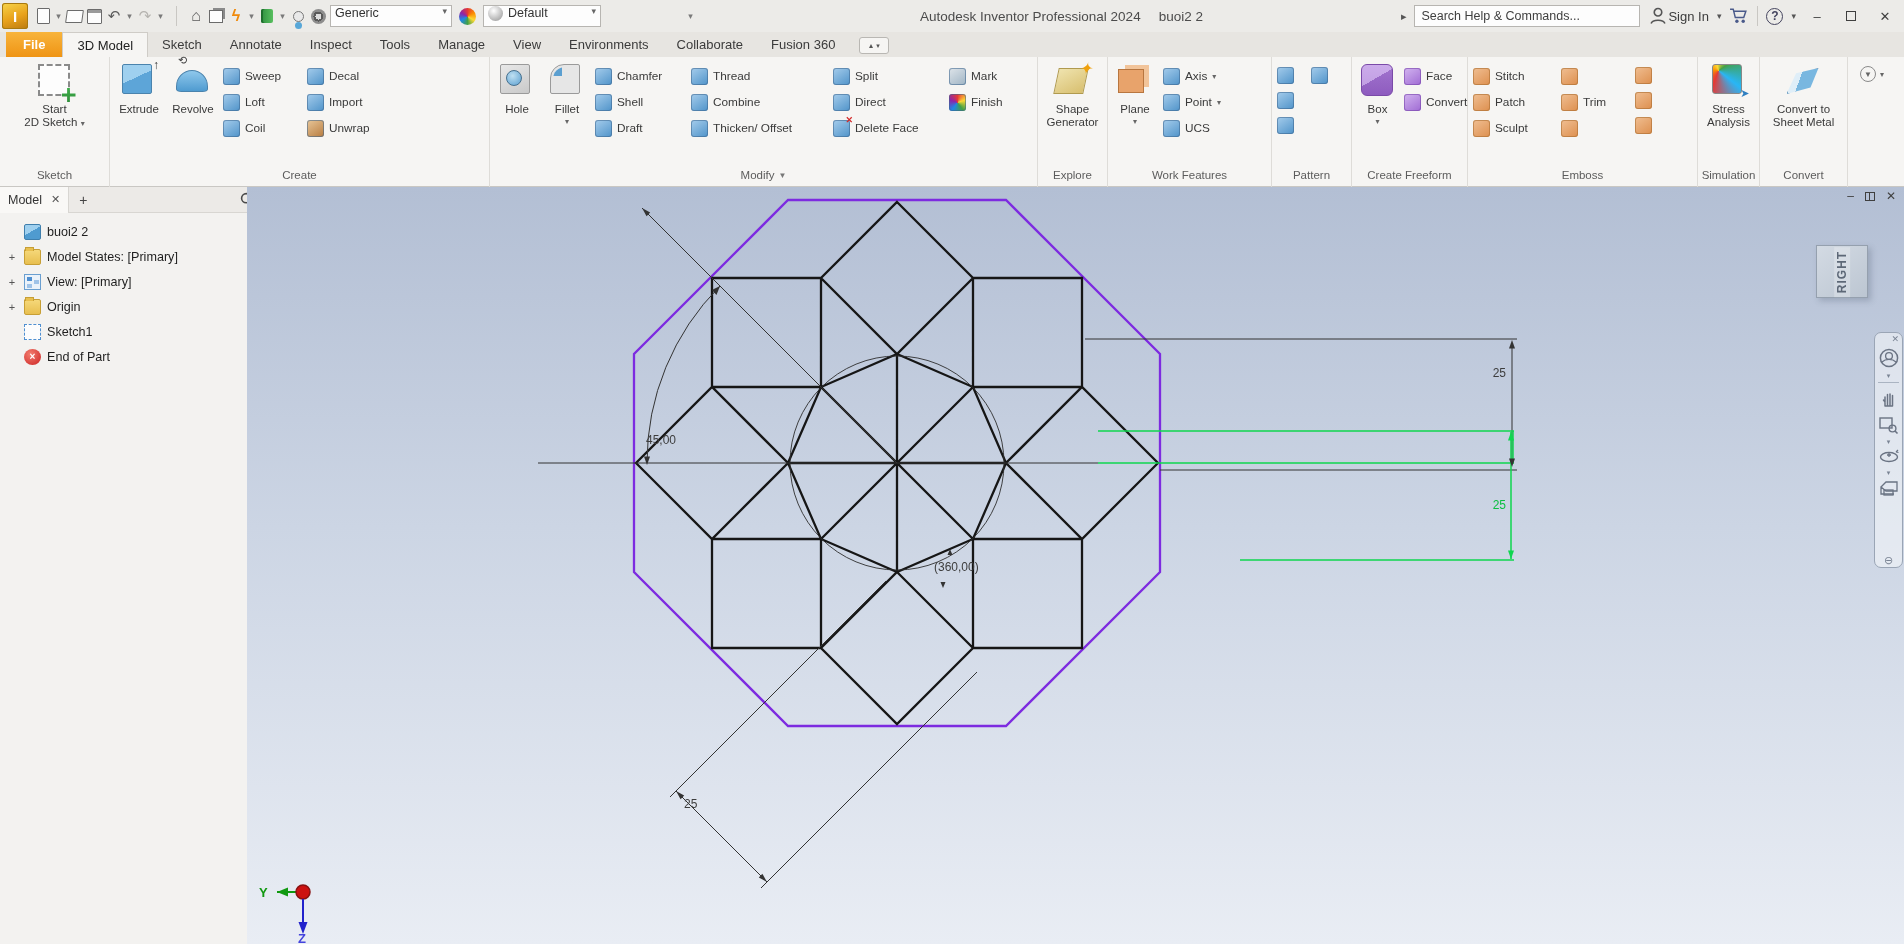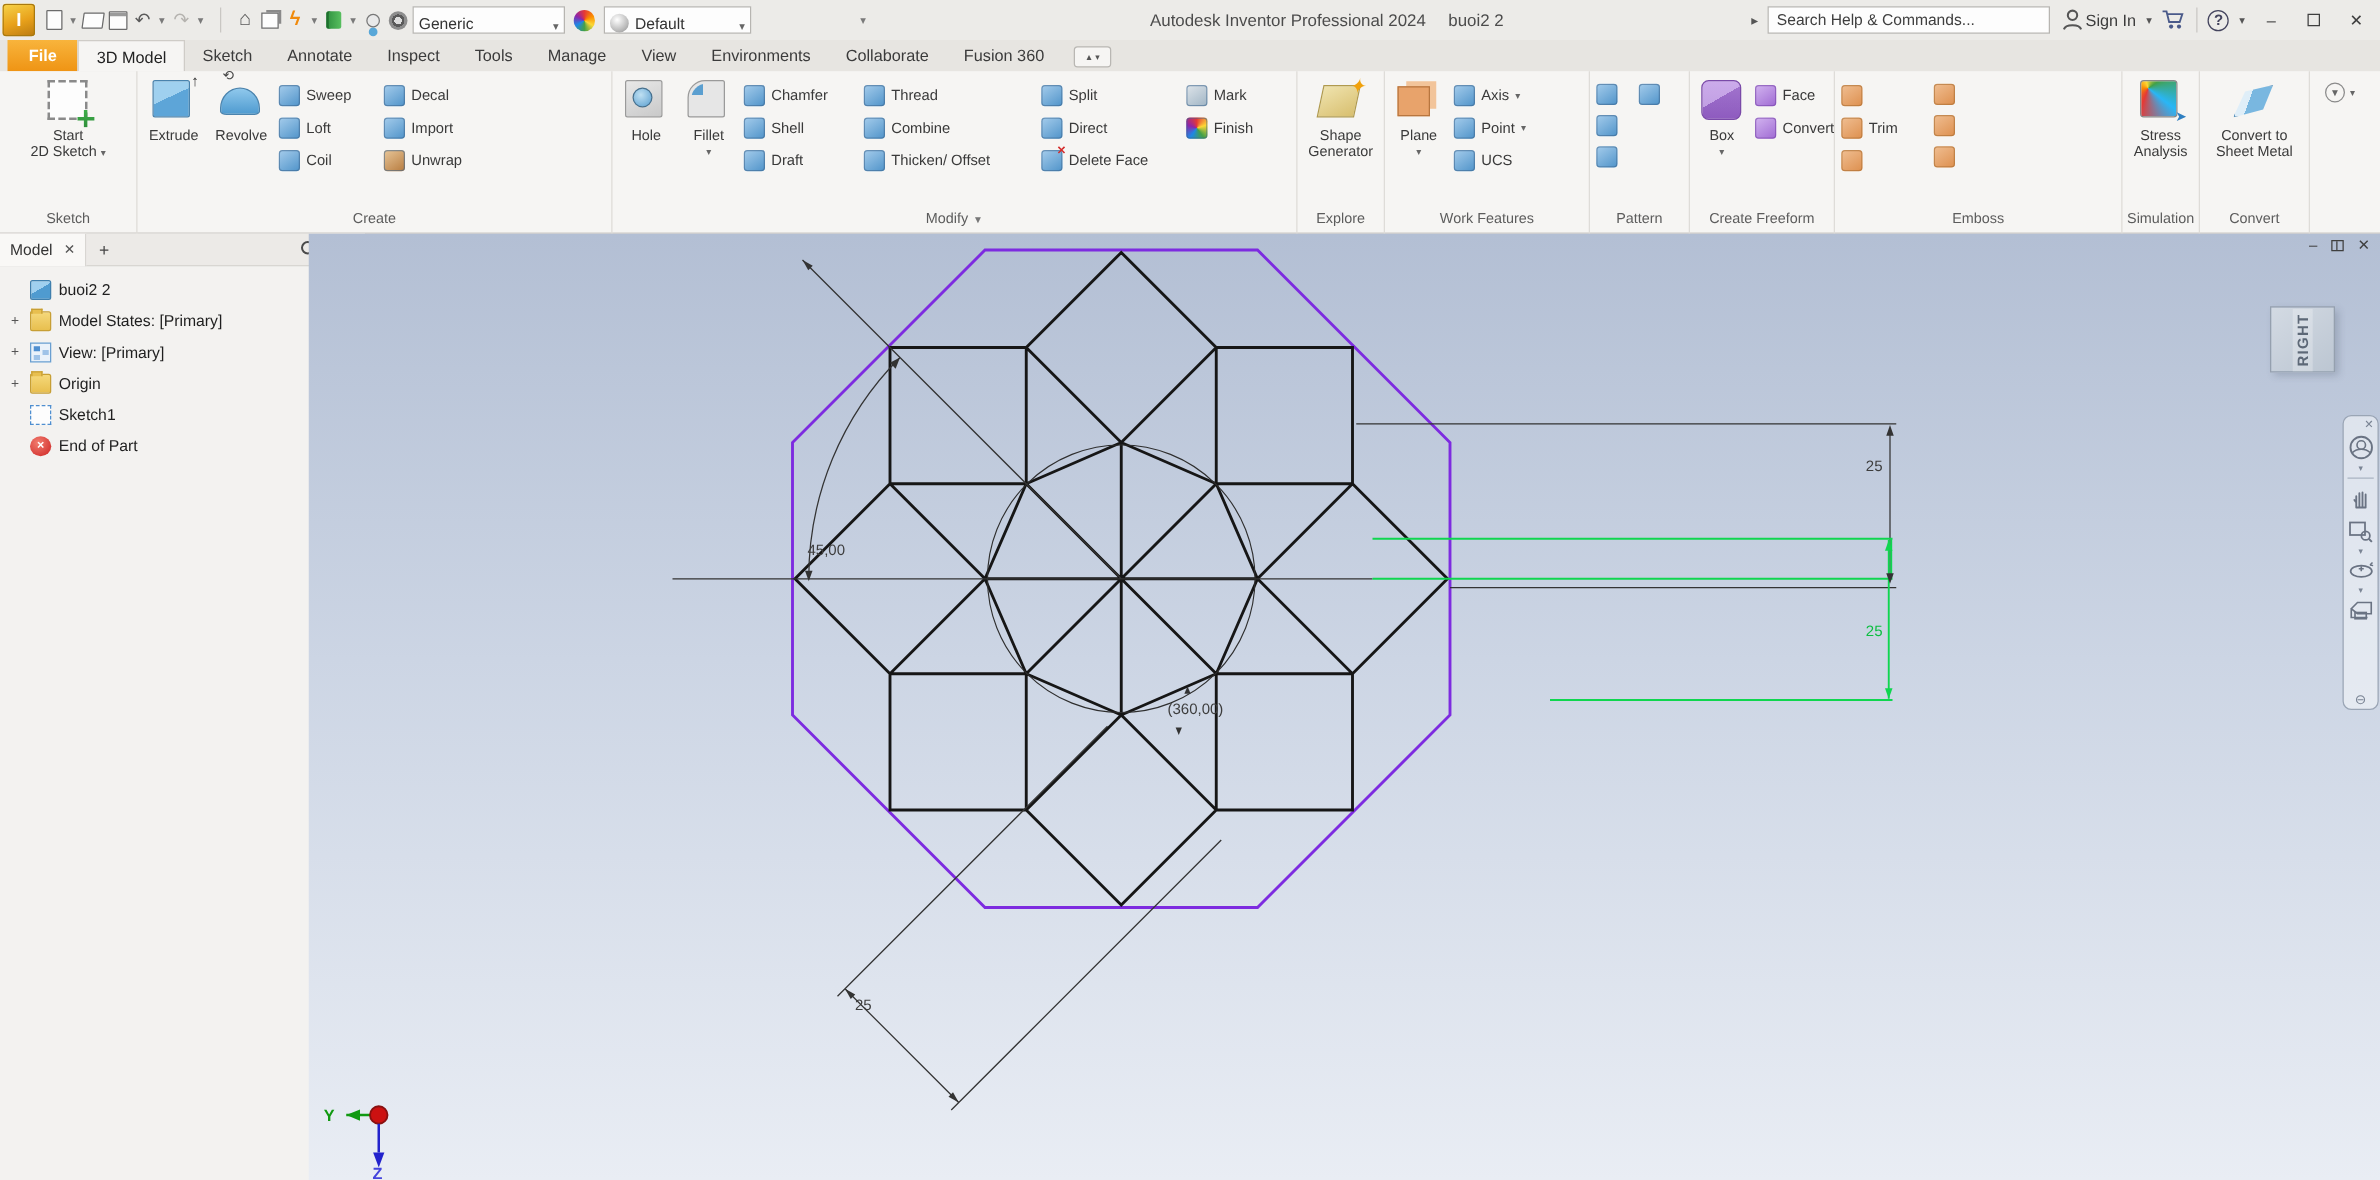--- a/index.html
+++ b/index.html
@@ -28,21 +28,21 @@
   .qchip[data-icon="quick-launch-icon"]::before{content:"ϟ";color:#f08a0c;font-size:16px;font-weight:bold;}
   .qchip[data-icon="material-editor-icon"]::before{content:"";width:12px;height:14px;border-radius:2px;
      background:linear-gradient(90deg,#2f8f3f,#58bf5f);box-shadow:inset 2px 0 0 #1e6e2d;}
   .qchip[data-icon="shared-view-icon"]::before{width:9px;height:9px;border-radius:50%;background:#e9e9e9;border:1px solid #777;box-shadow:0 9px 0 -2px #58a7d8;}
   .qchip[data-icon="render-wheel-icon"]::before{content:"";width:15px;height:15px;border-radius:50%;
      background:radial-gradient(circle at 50% 50%,#ddd 0 3px,#5a5a5a 3px 5px,#8d8d8d 5px);}
   .qchip[data-icon$="-caret"]{min-width:9px;color:#7a7a7a;}
   .qchip[data-icon$="-caret"]::before{content:"▾";font-size:9px;}
   .qchip[data-icon="sep"]{width:7px;}
   .qchip[data-icon="sep"]::before{content:"";width:1px;height:20px;background:#c9c7c3;}
-  .combo{height:22px;background:#fdfdfd;border:1px solid #b7b5b1;display:flex;align-items:flex-end;
+  .combo{height:22px;background:#fdfdfd;border:1px solid #b7b5b1;display:flex;align-items:flex-start;
      font-size:12.5px;color:#333;padding:0 4px;margin:0 3px;}
   .combo .caret{margin-left:auto;color:#666;font-size:9px;padding-left:6px;}
   .combo .sphere{width:15px;height:15px;border-radius:50%;background:radial-gradient(circle at 38% 32%,#fff,#bdbdbd 60%,#8d8d8d);margin-right:5px;}
   .colorwheel{width:17px;height:17px;border-radius:50%;margin:0 4px;
      background:conic-gradient(#e53935,#fb8c00,#fdd835,#43a047,#1e88e5,#8e24aa,#e53935);}
   #title-center{position:absolute;left:920px;top:0;height:32px;display:flex;align-items:center;font-size:13.5px;color:#4c4c4c;}
   #title-center .doc{margin-left:18px;}
   #title-right{position:absolute;right:0;top:0;height:32px;display:flex;align-items:center;gap:8px;padding-right:6px;}
   .expand-chevron{color:#555;font-size:11px;}
   #help-search{width:226px;height:22px;border:1px solid #b7b5b1;background:#fdfdfd;font-size:12.5px;color:#333;padding:0 6px;font-family:"Liberation Sans",sans-serif;}
@@ -478,20 +478,34 @@
         </div>
         </div>
     </div>
     <div class="panel-label">
         <span>Create Freeform</span>
       </div>
   </div>
 
   <div class="panel" style="width:230px">
     <div class="panel-body">
+      <div class="scol orange" style="width:88px">
+          <div class="sbtn">
+          <span class="chip" data-icon="stitch-icon"></span>
+          <span class="slabel">Stitch</span>
+        </div>
+          <div class="sbtn">
+          <span class="chip" data-icon="patch-icon"></span>
+          <span class="slabel">Patch</span>
+        </div>
+          <div class="sbtn">
+          <span class="chip" data-icon="sculpt-icon"></span>
+          <span class="slabel">Sculpt</span>
+        </div>
+        </div>
       <div class="scol orange" style="width:74px">
           <div class="sbtn">
           <span class="chip" data-icon="ruled-surface-icon"></span>
           <span class="slabel"></span>
         </div>
           <div class="sbtn">
           <span class="chip" data-icon="trim-icon"></span>
           <span class="slabel">Trim</span>
         </div>
           <div class="sbtn">

